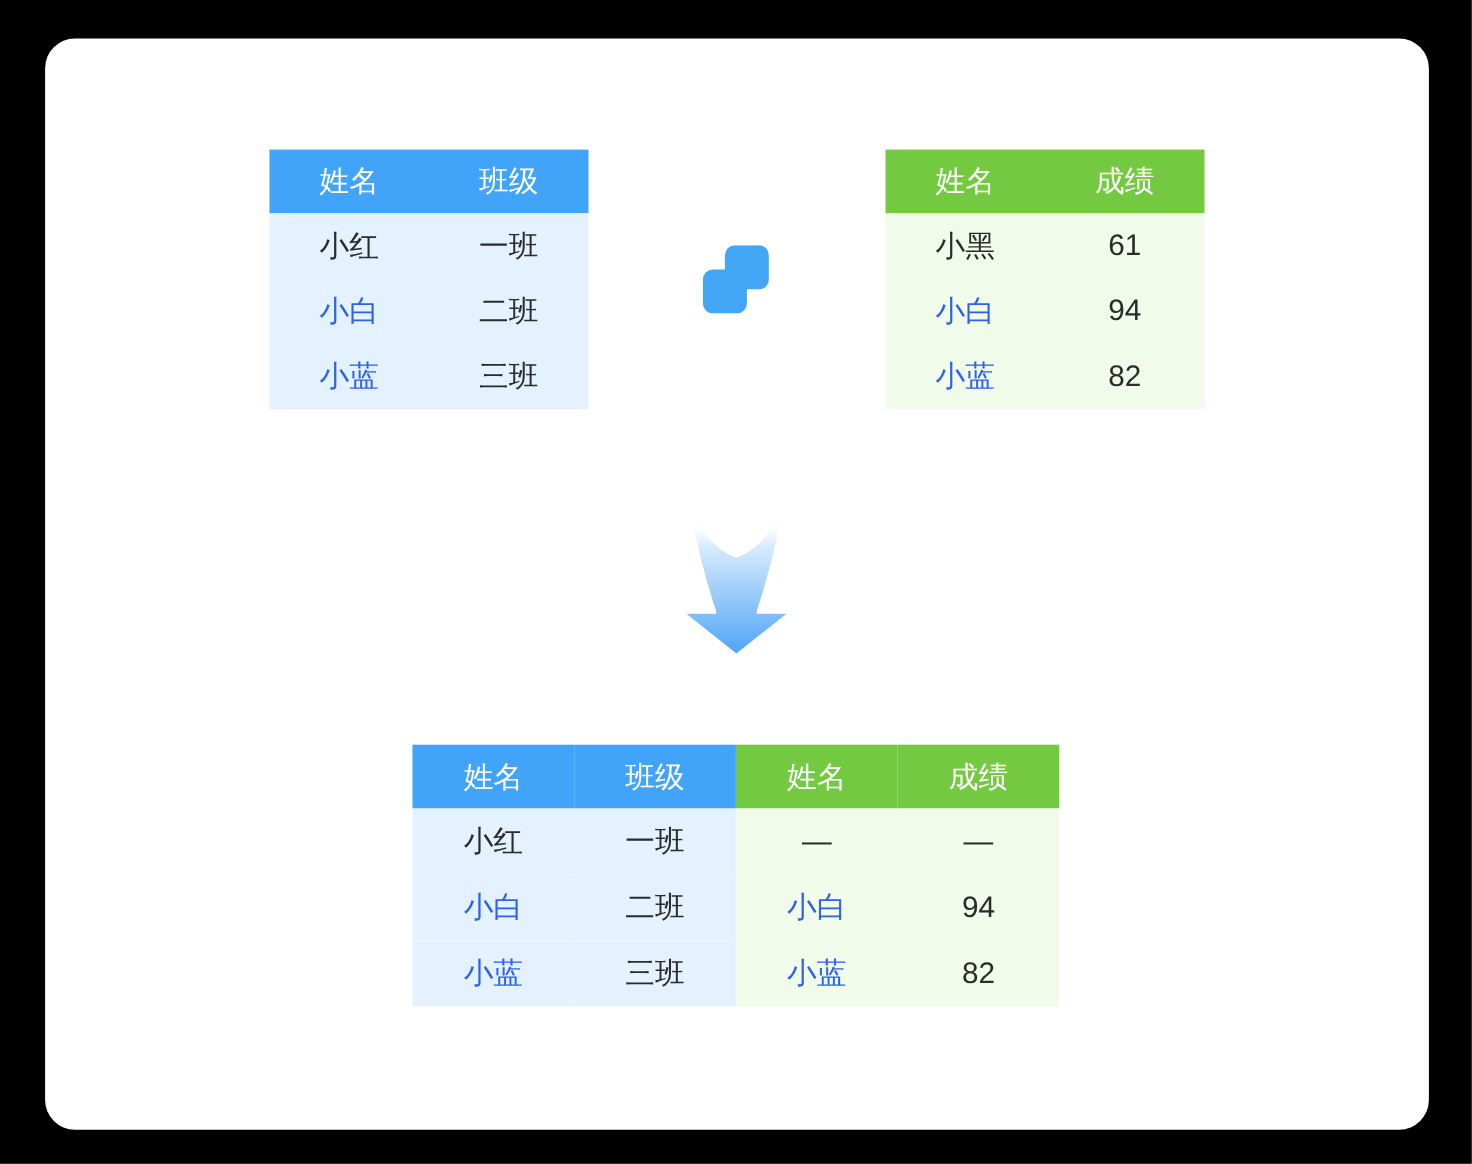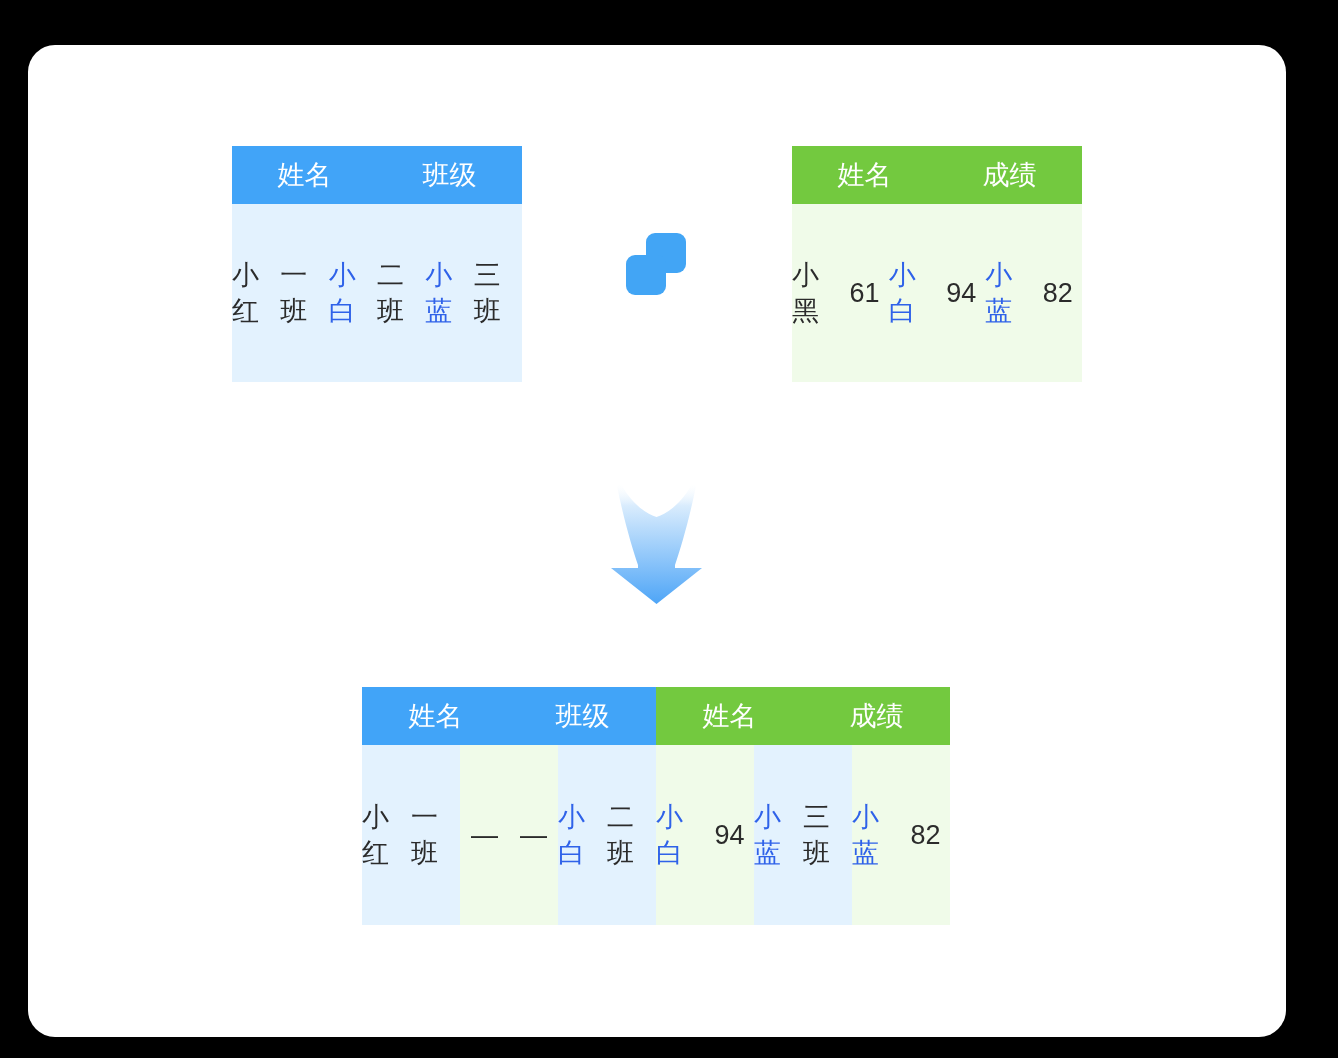--- a/index.html
+++ b/index.html
@@ -2,31 +2,31 @@
 <html style="--blue-header: #41a4f8; --blue-body: #e3f2fe; --green-header: #73c93f; --green-body: #f0fbe9; --highlight-text: #2f62e9; --dark-text: #2b2b2b; --header-text: #ffffff; --icon-blue: #42a5f5; --arrow-top: #ffffff; --arrow-bottom: #4ea5f7;"><head>
 <meta charset="utf-8">
 <style>
   html,body{margin:0;padding:0;}
   body{
     width:1338px;height:1058px;position:relative;background:#000;
     font-family:"Liberation Sans","DejaVu Sans",sans-serif;
     overflow:hidden;
   }
   .card{
-    position:absolute;left:28px;top:35px;width:1258px;height:992px;
-    background:#fff;border-radius:27px;margin-top:10px;
+    position:absolute;left:41px;top:35px;width:1258px;height:992px;
+    background:#fff;border-radius:27px;
   }
   
   .tbl{position:absolute;}
   .thead{display:flex;height:58px;}
   .th{
     flex:1;display:flex;align-items:center;justify-content:center;
     color:var(--header-text,#fff);font-size:27px;
   }
-  .tbody{display:flex;flex-direction:row;}
+  .tbody{display:flex;flex-direction:column;}
   .tr{flex:1;display:flex;}
   .td{
     flex:1;display:flex;align-items:center;justify-content:center;
     font-size:27px;color:var(--dark-text,#2b2b2b);
   }
   .hl{color:var(--highlight-text,#2f62e9);}
 
   
   .tbl-class{left:204px;top:101px;width:290px;}
   .tbl-class .thead{background:var(--blue-header);}

